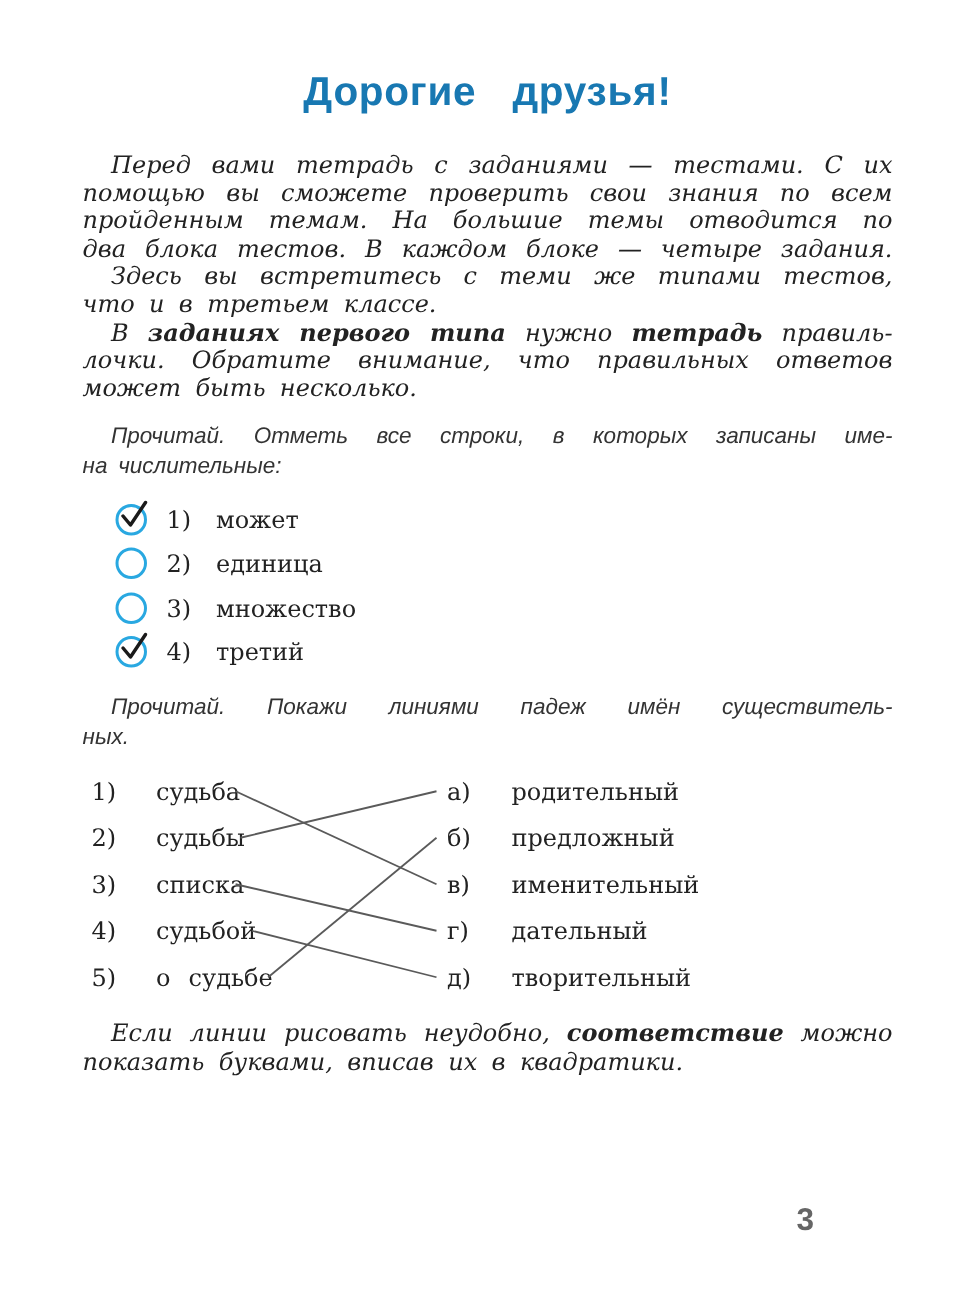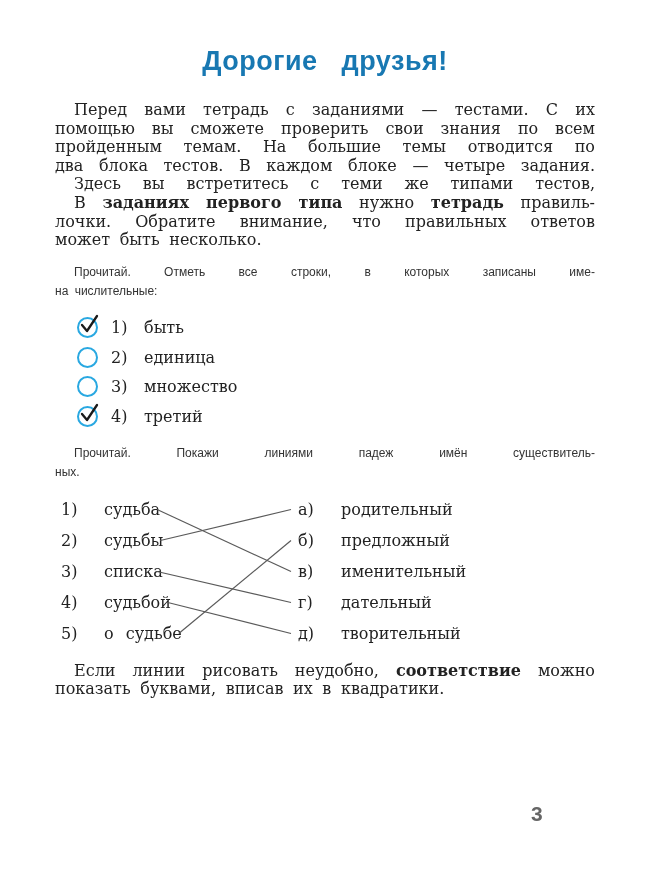--- a/index.html
+++ b/index.html
@@ -34,27 +34,28 @@
     letter-spacing:0.5px;
     word-spacing:16px;
     color:var(--title-blue);
   }
   .para{color:var(--serif-ink);}
   .para .line{
     font-size:16px;
     line-height:18.6px;
     word-spacing:4.5px;
     white-space:normal;
+    font-style:italic;
   }
   .para.sans{
     font-family:"Liberation Sans", sans-serif;
     color:var(--sans-ink);
   }
   .para.sans .line{
-    font-size:12px;
+    font-size:15px;
     line-height:19.5px;
     word-spacing:3px;
   }
   .line.stretch{ text-align:justify; text-align-last:justify; }
   .line.indent{ text-indent:19px; }
   .line .b{ font-weight:bold; }
 
   .mt-first{ margin-top:24px; }
   .mt-block{ margin-top:13px; }
 
@@ -121,20 +122,21 @@
     <h1 class="title">Дорогие друзья!</h1>
 
     <div class="para mt-first">
         <div class="line stretch indent"><span>Перед вами тетрадь с заданиями — тестами. С их</span></div>
         <div class="line stretch"><span>помощью вы сможете проверить свои знания по всем</span></div>
         <div class="line stretch"><span>пройденным темам. На большие темы отводится по</span></div>
         <div class="line stretch"><span>два блока тестов. В каждом блоке — четыре задания.</span></div>
       </div>
     <div class="para">
         <div class="line stretch indent"><span>Здесь вы встретитесь с теми же типами тестов,</span></div>
+        <div class="line"><span>что и в третьем классе.</span></div>
       </div>
     <div class="para">
         <div class="line stretch indent"><span>В </span><span class="b">заданиях первого типа</span><span> нужно </span><span class="b">тетрадь</span><span> правиль-</span></div>
         <div class="line stretch"><span>лочки. Обратите внимание, что правильных ответов</span></div>
         <div class="line"><span>может быть несколько.</span></div>
       </div>
 
     <div class="para sans mt-block">
         <div class="line stretch indent"><span>Прочитай. Отметь все строки, в которых записаны име-</span></div>
         <div class="line"><span>на числительные:</span></div>
@@ -142,21 +144,21 @@
 
     <div class="checklist" id="checklist">
         <div class="check-row">
           <span class="cbox">
             <span class="ring"></span>
             <svg width="24" height="26" viewBox="0 0 24 26">
               <path d="M5 14 L10 20 L20 5" fill="none" stroke="#1a1a1a" stroke-width="2.3" stroke-linecap="round" stroke-linejoin="round"></path>
             </svg>
           </span>
           <span class="cnum">1)</span>
-          <span class="clabel">быть</span>
+          <span class="clabel">может</span>
         </div>
         <div class="check-row">
           <span class="cbox">
             <span class="ring"></span>
           </span>
           <span class="cnum">2)</span>
           <span class="clabel">единица</span>
         </div>
         <div class="check-row">
           <span class="cbox">

